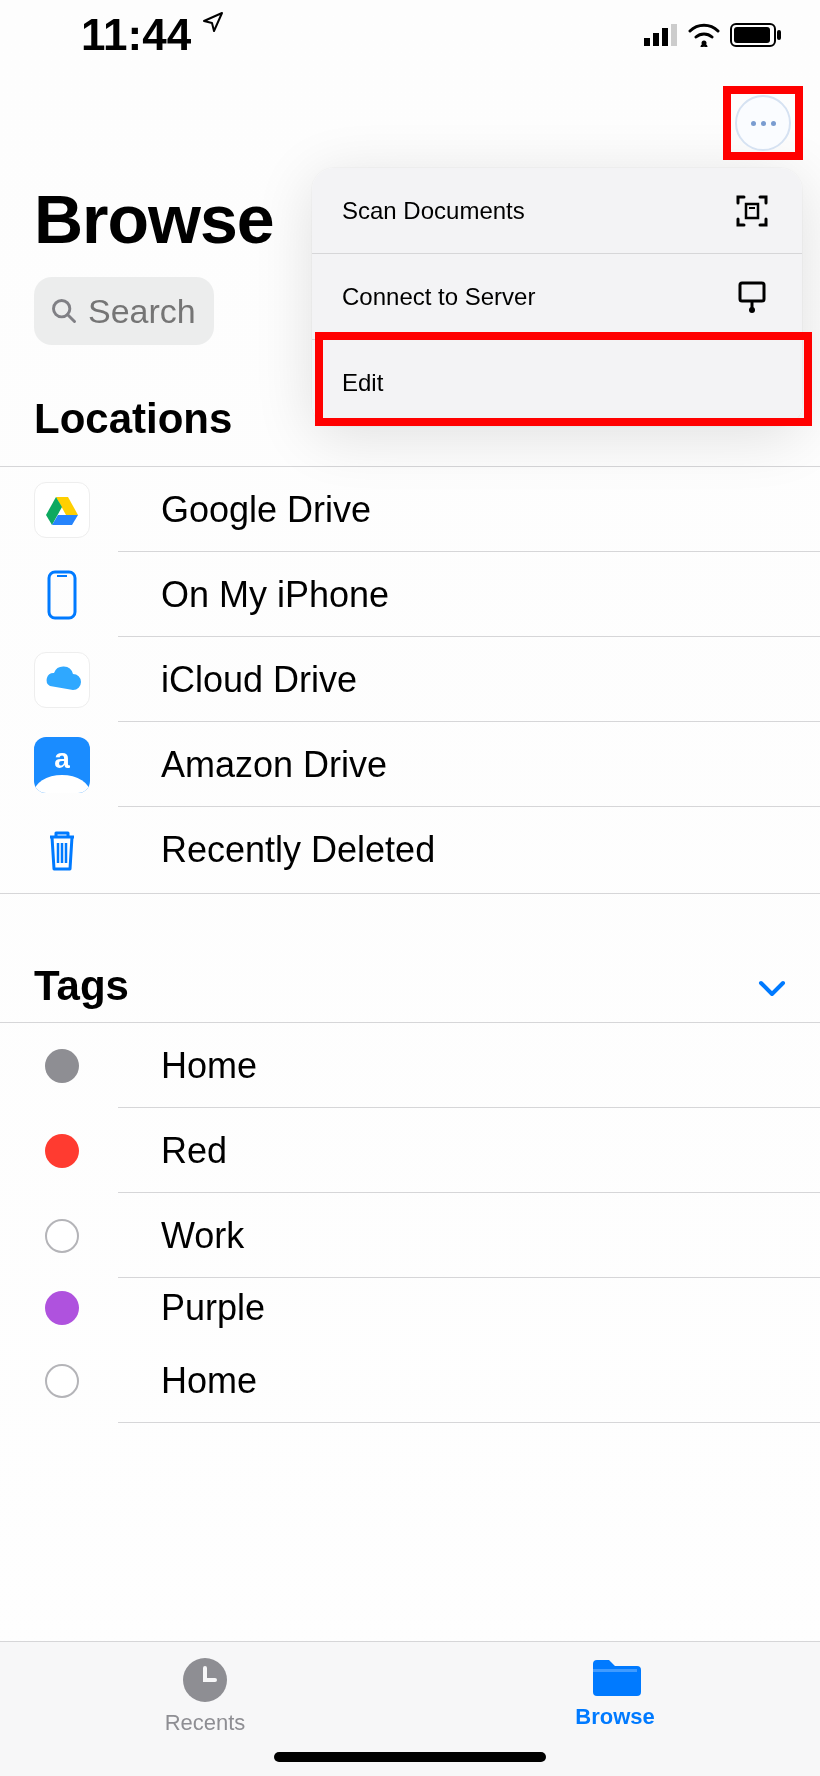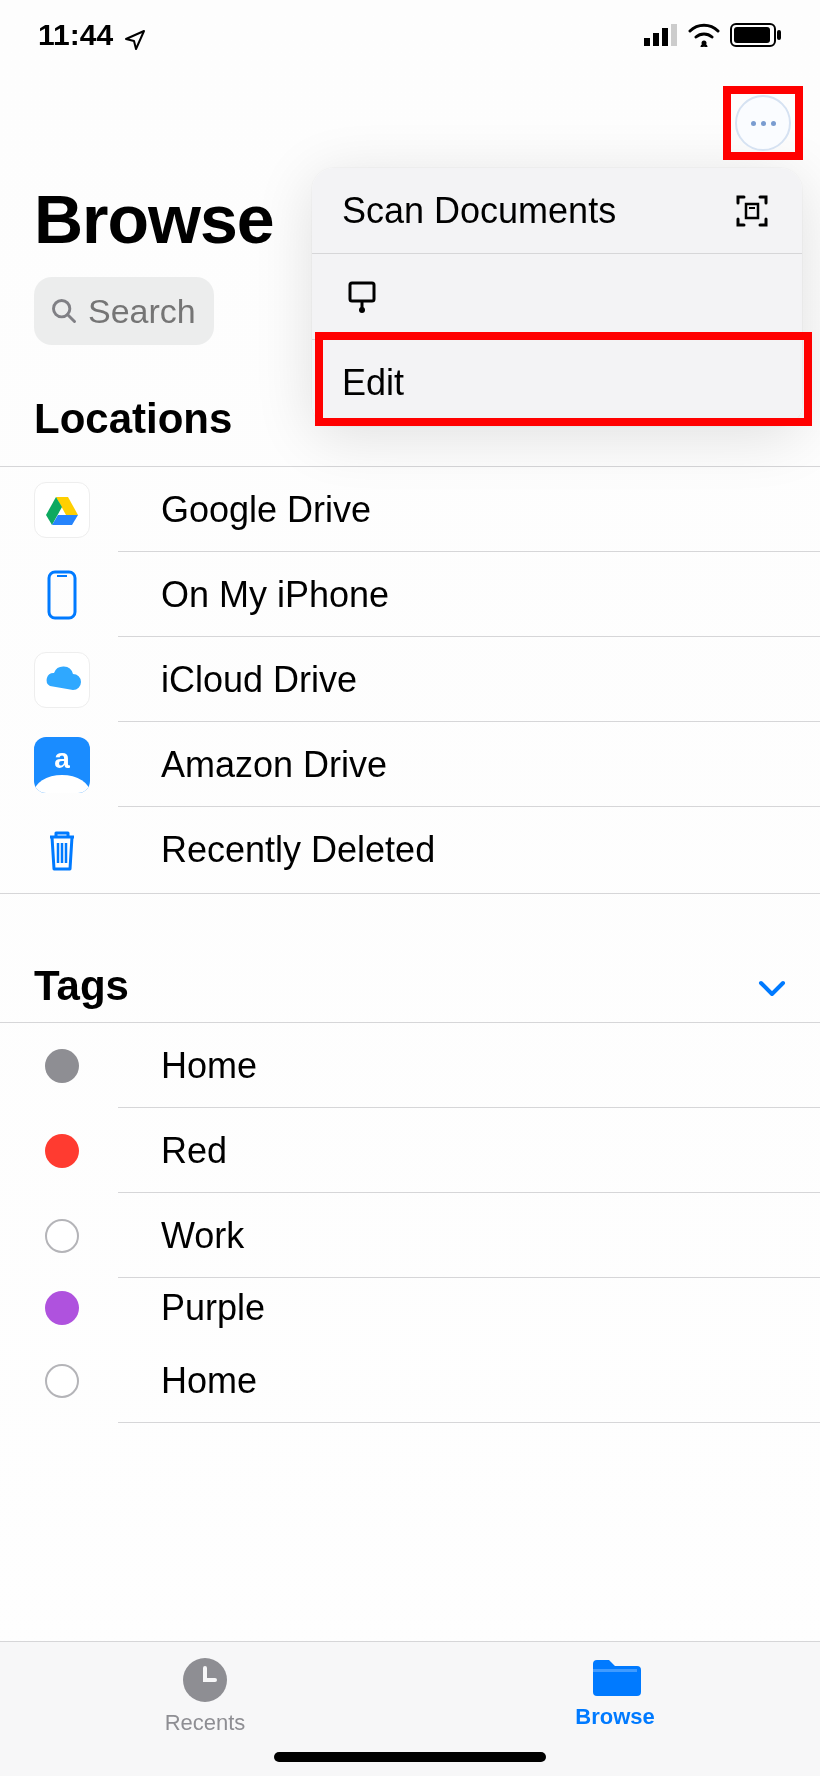--- a/index.html
+++ b/index.html
@@ -1,39 +1,39 @@
 <!DOCTYPE html>
 <html><head>
 <meta charset="utf-8">
 <style>
   * { box-sizing: border-box; margin: 0; padding: 0; }
   html, body { width: 820px; height: 1776px; font-family: -apple-system, "Helvetica Neue", Arial, sans-serif; background: #fff; overflow: hidden; }
   .screen { width: 820px; height: 1776px; position: relative; background: linear-gradient(#fdfdfd,#fefefe); }
 
   
   .status-bar { position: absolute; top: 0; left: 0; right: 0; height: 70px; display: flex; align-items: center; justify-content: space-between; padding: 0 38px; }
-  .status-left { display: flex; align-items: flex-end; gap: 10px; font-size: 30px; font-weight: 600; }
+  .status-left { display: flex; align-items: flex-start; gap: 10px; font-size: 44px; font-weight: 600; margin-left: 43px; }
   .status-right { display: flex; align-items: center; gap: 10px; }
 
   
   .more-btn-wrap { position: absolute; top: 86px; right: 17px; width: 80px; height: 74px; border: 8px solid #ff0000; display:flex; align-items:center; justify-content:center; z-index:30; }
   .more-btn { width: 56px; height: 56px; border-radius: 50%; background:#fafcff; border:2px solid #d6e2f2; display:flex; align-items:center; justify-content:center; gap:5px; }
   .more-btn span { width:5px; height:5px; border-radius:50%; background:#7a9cd0; display:inline-block;}
 
   
   .page-title { position:absolute; top:180px; left:34px; font-size:68px; font-weight:700; letter-spacing:-1px; }
 
   
   .search { position:absolute; top:277px; left:34px; width:180px; height:68px; background:#eceded; border-radius:18px; display:flex; align-items:center; padding:0 16px; gap:10px; color:#808085;}
   .search input { border:none; background:transparent; font-size:34px; color:#c2410c; outline:none; width:110px; }
   .search-icon { width:30px; height:30px; }
 
   
   .popup { position:absolute; top:168px; right:18px; width:490px; background:#f2f2f4e6; border-radius:22px; overflow:hidden; box-shadow:0 10px 60px rgba(0,0,0,.12), 0 0 0 1px rgba(0,0,0,.02); z-index:20; }
-  .popup-row { height:86px; display:flex; align-items:center; padding:0 30px; font-size:36px; border-bottom:1px solid #d6d6d8; justify-content:space-between; }
+  .popup-row { height:86px; display:flex; align-items:center; padding:0 30px; font-size:24px; border-bottom:1px solid #d6d6d8; justify-content:space-between; }
   .popup-row:last-child { border-bottom:none;}
   .popup-icon { width:40px; height:40px; display:flex; align-items:center; justify-content:center;}
   .edit-highlight { position:absolute; top:332px; right:8px; width:497px; height:94px; border:8px solid #ff0000; z-index:25; pointer-events:none;}
 
   
   .section-hdr { position:absolute; left:0; right:0; display:flex; align-items:center; justify-content:space-between; padding:0 34px; }
   .section-hdr .lbl { font-size:42px; font-weight:700; }
   .section-hdr .chev { color:#007aff; font-size:34px; }
   .hdr-locations { top:395px; }
   .hdr-tags { top:950px; height:72px;}
@@ -124,20 +124,21 @@
     <span>Scan Documents</span>
     <span class="popup-icon">
       <svg width="36" height="36" viewBox="0 0 36 36">
             <path d="M4 10 V4 H10 M26 4 H32 V10 M32 26 V32 H26 M10 32 H4 V26" fill="none" stroke="#000" stroke-width="3" stroke-linecap="round"></path>
             <rect x="12" y="11" width="12" height="14" fill="none" stroke="#000" stroke-width="2.5"></rect>
             <line x1="15" y1="15" x2="21" y2="15" stroke="#000" stroke-width="2"></line>
           </svg>
     </span>
   </div>
   <div class="popup-row">
+    <span>Connect to Server</span>
     <span class="popup-icon">
       <svg width="36" height="36" viewBox="0 0 36 36">
             <rect x="6" y="4" width="24" height="18" rx="2" fill="none" stroke="#000" stroke-width="3"></rect>
             <line x1="18" y1="22" x2="18" y2="30" stroke="#000" stroke-width="3"></line>
             <circle cx="18" cy="31" r="3" fill="#000"></circle>
           </svg>
     </span>
   </div>
   <div class="popup-row">
     <span>Edit</span>

